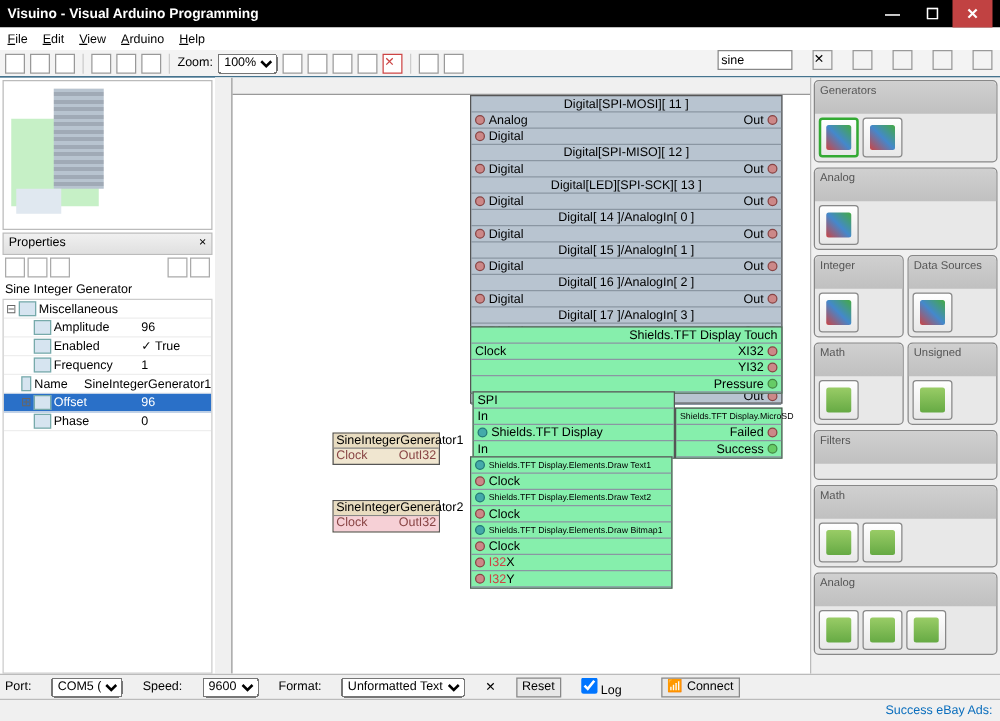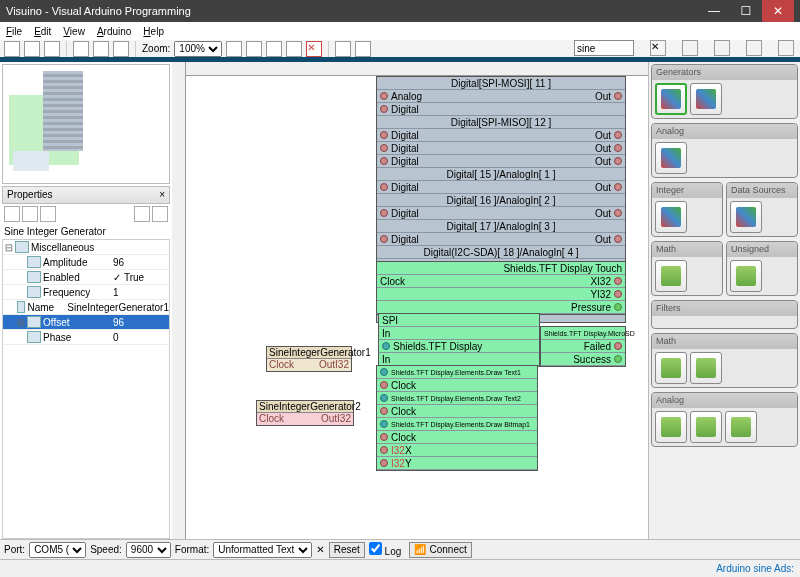--- a/index.html
+++ b/index.html
@@ -1,23 +1,23 @@
 <!DOCTYPE html>
 <html><head>
 <meta charset="utf-8">
 <style>
   * { box-sizing: border-box; margin: 0; padding: 0; font-family: "Segoe UI", Tahoma, sans-serif; font-size: 10px; }
   body { width: 800px; height: 577px; background: #fff; overflow: hidden; position: relative; }
-  .titlebar { height: 22px; background: #404040; color: #fff; display: flex; align-items: center; padding: 0 6px; }
+  .titlebar { height: 22px; background: #000000; color: #fff; display: flex; align-items: center; padding: 0 6px; font-weight: bold; }
   .titlebar .title { flex: 1; font-size: 11px; }
   .titlebar .btn { width: 32px; height: 22px; text-align: center; line-height: 22px; font-size: 12px; }
   .titlebar .close { background: #c14242; }
   .menubar { height: 18px; background: #fff; display: flex; gap: 12px; padding: 0 6px; align-items: center; font-size: 11px; }
   .menubar span:first-letter { text-decoration: underline; }
-  .toolbar { height: 22px; background: #f3f3f3; border-bottom: 5px solid #0c4a6e; display: flex; align-items: center; padding: 0 4px; gap: 4px; }
+  .toolbar { height: 22px; background: #f3f3f3; border-bottom: 1px solid #0c4a6e; display: flex; align-items: center; padding: 0 4px; gap: 4px; }
   .toolbar .sep { width: 1px; height: 16px; background: #ccc; margin: 0 2px; }
   .toolbar .ico { width: 16px; height: 16px; display: inline-block; border: 1px solid #999; background: #fff; }
   .toolbar .zoom-label { font-size: 10px; }
   .toolbar select { font-size: 10px; height: 16px; }
   .searchrow { position: absolute; top: 40px; right: 6px; display: flex; align-items: flex-start; gap: 16px; z-index: 5; padding-left: 15px; }
   .searchrow input { width: 60px; height: 16px; font-size: 10px; border: 1px solid #888; padding: 0 2px; }
   .searchrow .ico { width: 16px; height: 16px; border: 1px solid #999; }
   .workarea { position: absolute; top: 62px; bottom: 38px; left: 0; right: 0; display: flex; }
   .leftcol { width: 172px; display: flex; flex-direction: column; }
   .preview { height: 120px; border: 1px solid #bbb; margin: 2px; position: relative; background: #fff; }
@@ -53,27 +53,27 @@
   .block .row .right .pin { margin-left: 3px; margin-right: 0; }
   .block.blue { background: #86efac; }
   .gen-block { position: absolute; border: 1px solid #555; background: #f0e6d0; font-size: 8px; }
   .gen-block .hdr { background: #e8dcc0; height: 12px; line-height: 12px; padding: 0 2px; border-bottom: 1px solid #888; }
   .gen-block .body { height: 12px; line-height: 12px; display: flex; padding: 0 2px; }
   .gen-block .body .l { color: #844; }
   .gen-block .body .r { margin-left: auto; color: #844; }
   .gen-block.pink .body { background: #f6d0d6; }
   .rightcol { width: 152px; background: #f0f0f0; border-left: 1px solid #bbb; overflow: auto; padding: 2px; }
   .palette { border: 1px solid #888; border-radius: 4px; margin-bottom: 4px; background: #e8e8e8; }
-  .palette .pal-hdr { height: 15px; background: linear-gradient(#d0d0d0,#c0c0c0); border-radius: 4px 4px 0 0; padding: 0 4px; line-height: 15px; font-size: 9px; color: #555; }
+  .palette .pal-hdr { height: 26px; background: linear-gradient(#d0d0d0,#c0c0c0); border-radius: 4px 4px 0 0; padding: 0 4px; line-height: 15px; font-size: 9px; color: #555; }
   .palette .pal-body { min-height: 38px; padding: 3px; display: flex; gap: 3px; flex-wrap: wrap; }
   .pal-item { width: 32px; height: 32px; border: 1px solid #888; border-radius: 3px; background: linear-gradient(#fff,#e8e8e8); display: flex; align-items: center; justify-content: center; }
   .pal-item.green { border: 2px solid #3a3; }
   .pal-item .sw { width: 20px; height: 20px; background: linear-gradient(45deg,#c44,#48c,#4a4); border-radius: 2px; }
   .pal-item .sw.g { background: linear-gradient(#9c6,#6a4); }
-  .bottombar { position: absolute; bottom: 18px; left: 0; right: 0; height: 20px; background: #f0f0f0; border-top: 1px solid #bbb; display: flex; align-items: center; padding: 0 4px; gap: 4px; font-size: 10px; }
+  .bottombar { position: absolute; bottom: 18px; left: 0; right: 0; height: 20px; background: #f0f0f0; border-top: 1px solid #bbb; display: flex; align-items: center; padding: 0 4px; gap: 16px; font-size: 10px; }
   .bottombar select { font-size: 10px; height: 16px; }
   .bottombar .btn { border: 1px solid #888; padding: 0 4px; height: 16px; line-height: 14px; background: #e8e8e8; }
   .statusbar { position: absolute; bottom: 0; left: 0; right: 0; height: 18px; background: #f0f0f0; border-top: 1px solid #bbb; display: flex; align-items: center; padding: 0 6px; }
   .statusbar .ad { margin-left: auto; color: #0a6ebd; font-size: 10px; }
 </style>
 </head>
 <body>
 
 <div class="titlebar">
   <span class="title">Visuino - Visual Arduino Programming</span>
@@ -199,21 +199,21 @@
     <div class="area">
       <div class="dots"></div>
 
       <div class="gen-block" style="left:80px;top:270px;width:86px">
         <div class="hdr">SineIntegerGenerator1</div>
         <div class="body">
             <span class="l">Clock</span>
             <span class="r">OutI32</span>
           </div>
       </div>
-      <div class="gen-block pink" style="left:70px;top:324px;width:98px">
+      <div class="gen-block pink" style="left:80px;top:324px;width:86px">
         <div class="hdr">SineIntegerGenerator2</div>
         <div class="body">
             <span class="l">Clock</span>
             <span class="r">OutI32</span>
           </div>
       </div>
 
       <div class="block" style="left: 190px; top: 0px; width: 250px; height: 247px;" id="arduino-stack">
           <div class="row center">Digital[SPI-MOSI][ 11 ]</div>
           <div class="row">
@@ -233,28 +233,30 @@
           </div>
           <div class="row center">Digital[SPI-MISO][ 12 ]</div>
           <div class="row">
             <span class="pin"></span>
             <span>Digital</span>
             <span class="right">
               <span>Out</span>
               <span class="pin"></span>
             </span>
           </div>
-          <div class="row">
-            <span class="pin"></span>
-            <span>Digital</span>
-            <span class="right">
-              <span>Out</span>
-              <span class="pin"></span>
-            </span>
-          </div>
+          <div class="row center">Digital[LED][SPI-SCK][ 13 ]</div>
+          <div class="row">
+            <span class="pin"></span>
+            <span>Digital</span>
+            <span class="right">
+              <span>Out</span>
+              <span class="pin"></span>
+            </span>
+          </div>
+          <div class="row center">Digital[ 14 ]/AnalogIn[ 0 ]</div>
           <div class="row">
             <span class="pin"></span>
             <span>Digital</span>
             <span class="right">
               <span>Out</span>
               <span class="pin"></span>
             </span>
           </div>
           <div class="row center">Digital[ 15 ]/AnalogIn[ 1 ]</div>
           <div class="row">
@@ -499,14 +501,14 @@
   <select><option>Unformatted Text</option></select>
   <span class="ico">✕</span>
   <span class="btn">Reset</span>
   <label><input type="checkbox" checked="" style=""> <span>Log</span></label>
   <span class="ico"></span>
   <span class="btn">📶 <span>Connect</span></span>
 </div>
 
 <div class="statusbar">
   <span class="ico"></span>
-  <span class="ad">Arduino sine Ads:</span>
+  <span class="ad">Success eBay Ads:</span>
 </div>
 
 </body></html>

